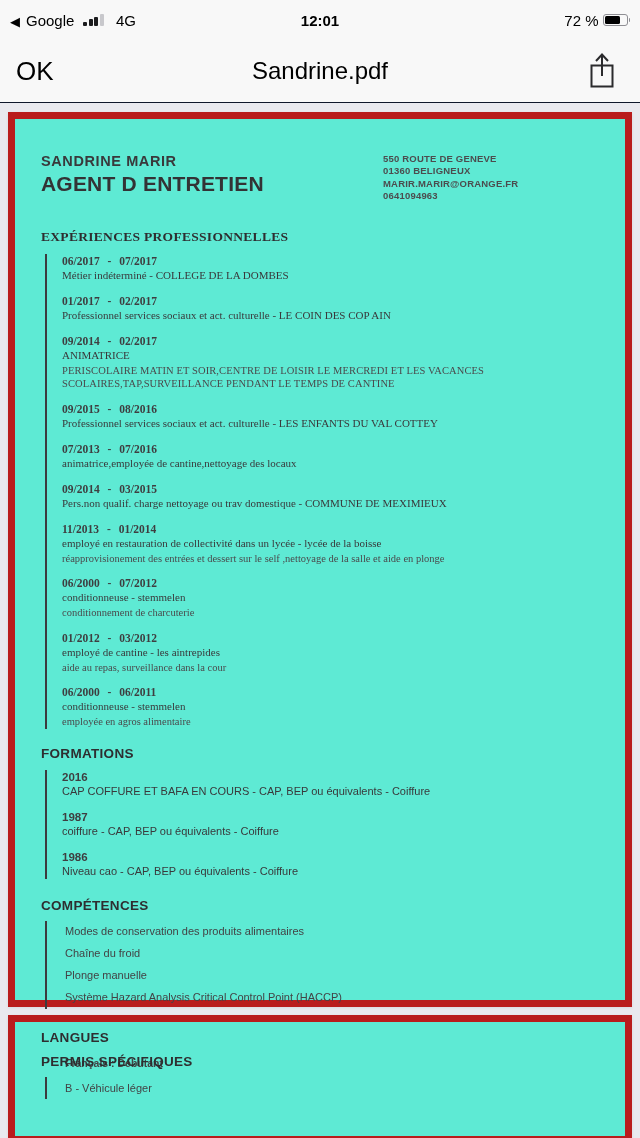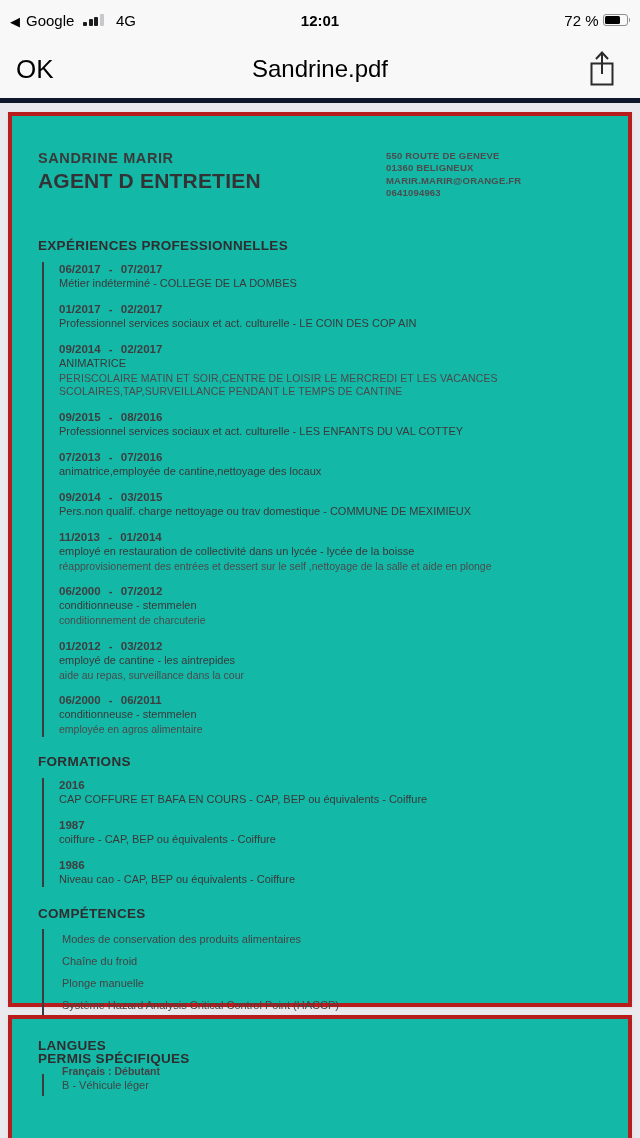--- a/index.html
+++ b/index.html
@@ -35,53 +35,53 @@
   .batt-body {
     width:25px; height:12px; border:1px solid #8e8e93; border-radius:3px;
     padding:1px; display:flex;
   }
   .batt-fill { background:#000; border-radius:1.5px; height:100%; }
   .batt-nub { width:1.5px; height:4.5px; background:#8e8e93; border-radius:0 2px 2px 0; margin-left:1px; }
 
   .nav-bar {
     height:63px; display:flex; align-items:center;
     padding:0 16px; position:relative;
-    border-bottom:5px solid #0f172a;
+    border-bottom:1px solid #0f172a;
   }
   .ok-btn {
     font-size:26px; color:#000; background:none; border:none;
     font-family:inherit; cursor:pointer; z-index:1;
   }
   .nav-title {
     position:absolute; left:0; right:0; text-align:center;
     font-size:24px; font-weight:400; color:#000; pointer-events:none;
   }
   .share-btn {
     margin-left:auto; background:none; border:none; cursor:pointer;
     width:44px; height:52px; display:flex; align-items:center; justify-content:center; z-index:1;
   }
 
   
   .pdf-area { padding:9px 8px 0 8px; }
   .page {
-    background:#14b8a6; border:4px solid #b91c1c;
+    background:#5eead4; border:7px solid #b91c1c;
     box-shadow:0 1px 3px rgba(0,0,0,.07);
   }
   .page-1 { height:895px; padding:34px 26px 0 26px; }
   .page-2 { height:128px; margin-top:8px; padding:32px 26px 0 26px; }
 
   .cv-header { display:flex; justify-content:space-between; }
   .cv-name { font-size:14.5px; font-weight:700; letter-spacing:.6px; color:#39393b; }
   .cv-job { font-size:21px; font-weight:700; letter-spacing:.2px; color:#333335; margin-top:3px; }
   .cv-contact { width:216px; font-size:9.5px; font-weight:600; line-height:12.4px; color:#4c4c4e; letter-spacing:.2px; }
 
   .section-title {
     font-size:13.5px; font-weight:700; letter-spacing:.3px; color:#2e2e30;
   }
-  .sec-exp { margin-top:38px; }
+  .sec-exp { margin-top:26px;font-family:Liberation Serif, serif; }
   .sec-form { margin-top:17px; }
   .sec-comp { margin-top:19px; }
   .sec-lang { margin-top:21px; }
 
   .entries {
     margin-left:4px; margin-top:9px;
     border-left:2px solid #3c3c3e;
     padding-left:15px;
   }
   .entry { display:flex; margin-bottom:11px;flex-direction:column; }

